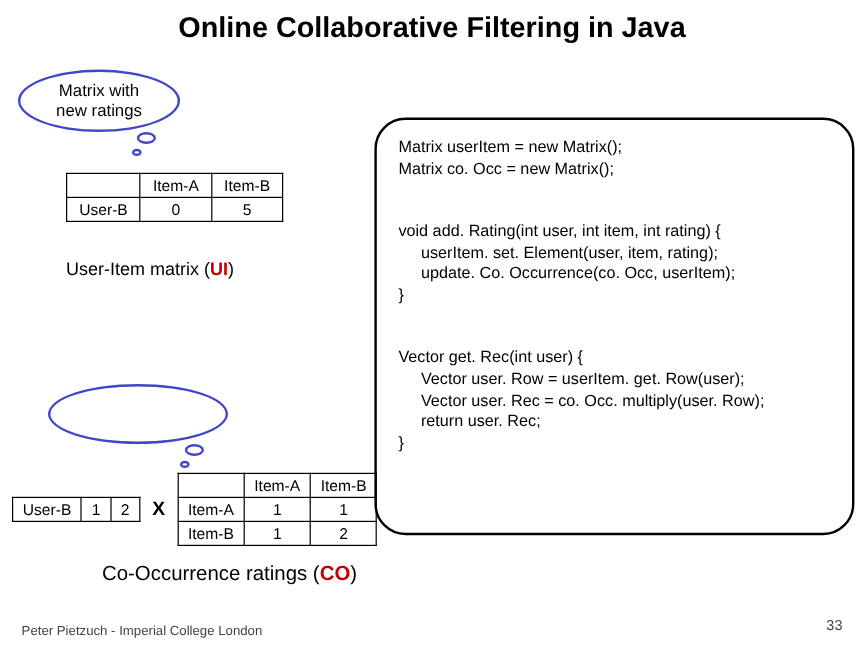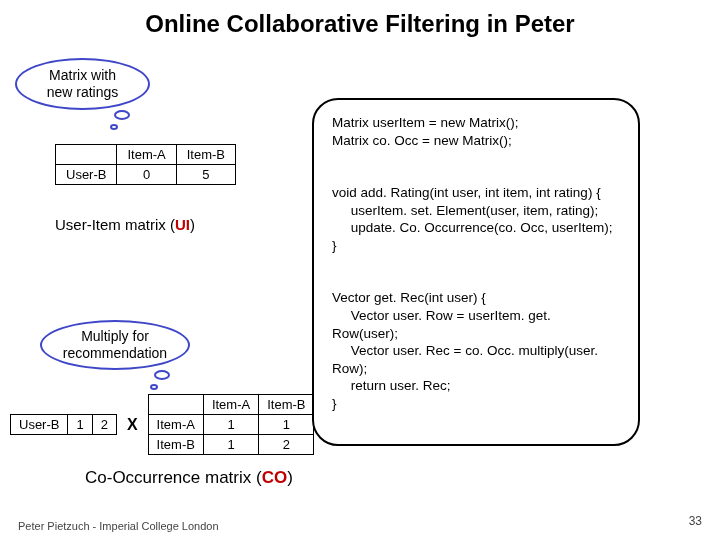--- a/index.html
+++ b/index.html
@@ -96,21 +96,21 @@
     top: 468px;
     left: 85px;
     font-size: 17px;
   }
 
   
   .codebox {
     position: absolute;
     top: 98px;
     left: 312px;
-    width: 328px;
+    width: 400px;
     height: 348px;
     border: 2.5px solid #000;
     border-radius: 26px;
     padding: 14px 18px;
     font-size: 13.5px;
     line-height: 1.3;
     white-space: pre-wrap;
     font-family: Arial, Helvetica, sans-serif;
   }
 
@@ -126,21 +126,21 @@
     position: absolute;
     bottom: 12px;
     right: 18px;
     font-size: 12px;
     color: #444;
   }
 </style>
 </head>
 <body>
 
-<div class="title">Online Collaborative Filtering in Peter</div>
+<div class="title">Online Collaborative Filtering in Java</div>
 
 <div class="bubble top">
   <span style="white-space:pre-line">Matrix with
 new ratings</span>
   <span class="tail1"></span>
   <span class="tail2"></span>
 </div>
 
 <table class="ui-table">
   <tbody>
@@ -155,22 +155,20 @@
     <td>5</td>
   </tr>
 </tbody>
   </table>
 
 <div class="ui-caption">
   <span>User-Item matrix (</span><span class="red">UI</span><span>)</span>
 </div>
 
 <div class="bubble mid">
-  <span style="white-space:pre-line">Multiply for
-recommendation</span>
   <span class="tail1"></span>
   <span class="tail2"></span>
 </div>
 
 <div class="vec-wrap">
   <table>
     <tbody>
         <tr>
       <td>User-B</td>
       <td>1</td>
@@ -194,21 +192,21 @@
     <tr>
       <td>Item-B</td>
       <td>1</td>
       <td>2</td>
     </tr>
   </tbody>
     </table>
 </div>
 
 <div class="co-caption">
-  <span>Co-Occurrence matrix (</span><span class="red">CO</span><span>)</span>
+  <span>Co-Occurrence ratings (</span><span class="red">CO</span><span>)</span>
 </div>
 
 <div class="codebox">Matrix userItem = new Matrix();
 Matrix co. Occ = new Matrix();
 
 
 void add. Rating(int user, int item, int rating) {
      userItem. set. Element(user, item, rating);
      update. Co. Occurrence(co. Occ, userItem);
 }

